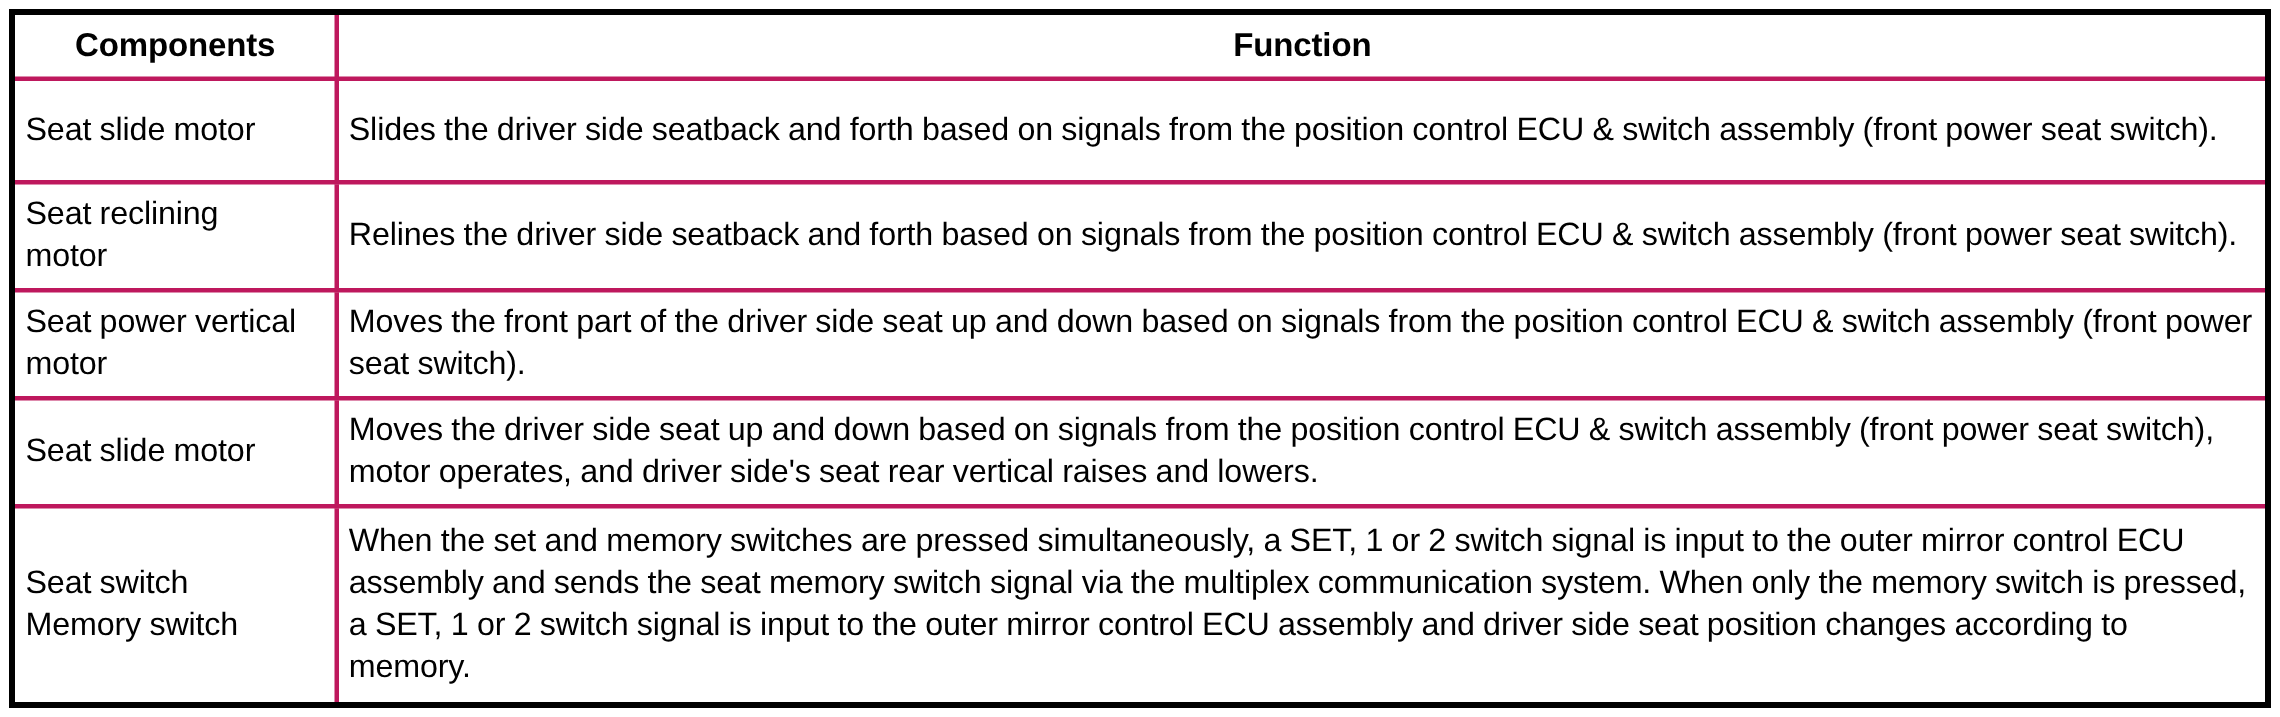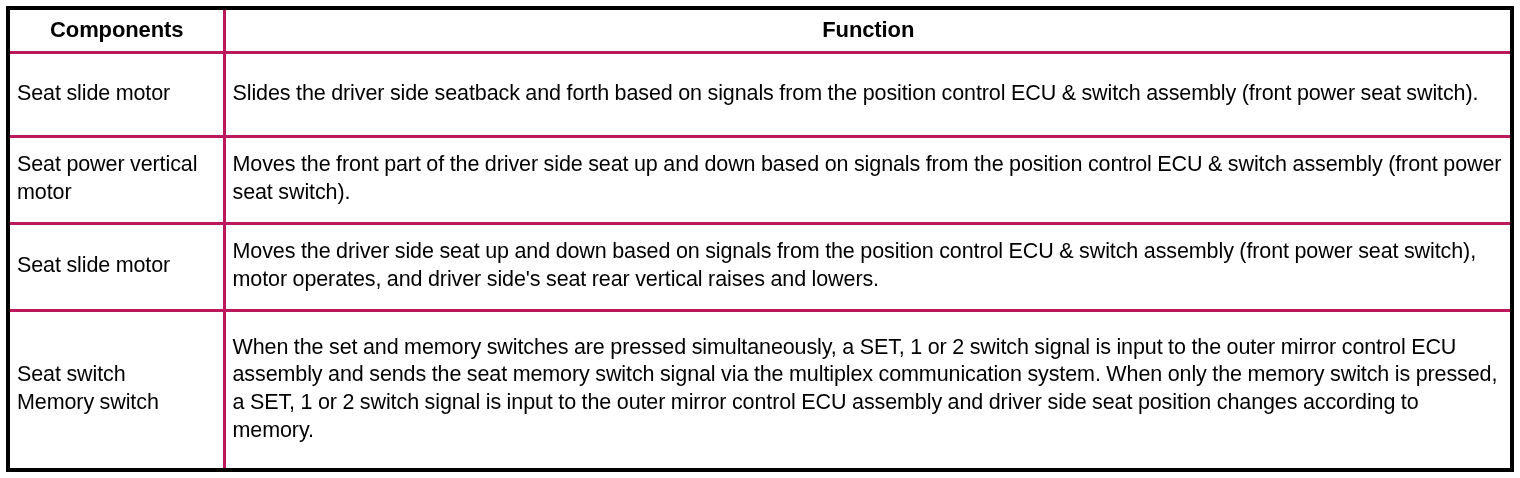--- a/index.html
+++ b/index.html
@@ -85,20 +85,25 @@
       <tr>
         <th>Components</th>
         <th>Function</th>
       </tr>
     </thead>
     <tbody>
       <tr class="row-1">
         <td class="cell-component">Seat slide motor</td>
         <td class="cell-function">Slides the driver side seatback and forth based on signals from the position control ECU &amp; switch assembly (front power seat switch).</td>
       </tr>
+      <tr class="row-2">
+        <td class="cell-component">Seat reclining
+motor</td>
+        <td class="cell-function">Relines the driver side seatback and forth based on signals from the position control ECU &amp; switch assembly (front power seat switch).</td>
+      </tr>
       <tr class="row-3">
         <td class="cell-component">Seat power vertical
 motor</td>
         <td class="cell-function">Moves the front part of the driver side seat up and down based on signals from the position control ECU &amp; switch assembly (front power seat switch).</td>
       </tr>
       <tr class="row-4">
         <td class="cell-component">Seat slide motor</td>
         <td class="cell-function">Moves the driver side seat up and down based on signals from the position control ECU &amp; switch assembly (front power seat switch), motor operates, and driver side's seat rear vertical raises and lowers.</td>
       </tr>
       <tr class="row-5">

